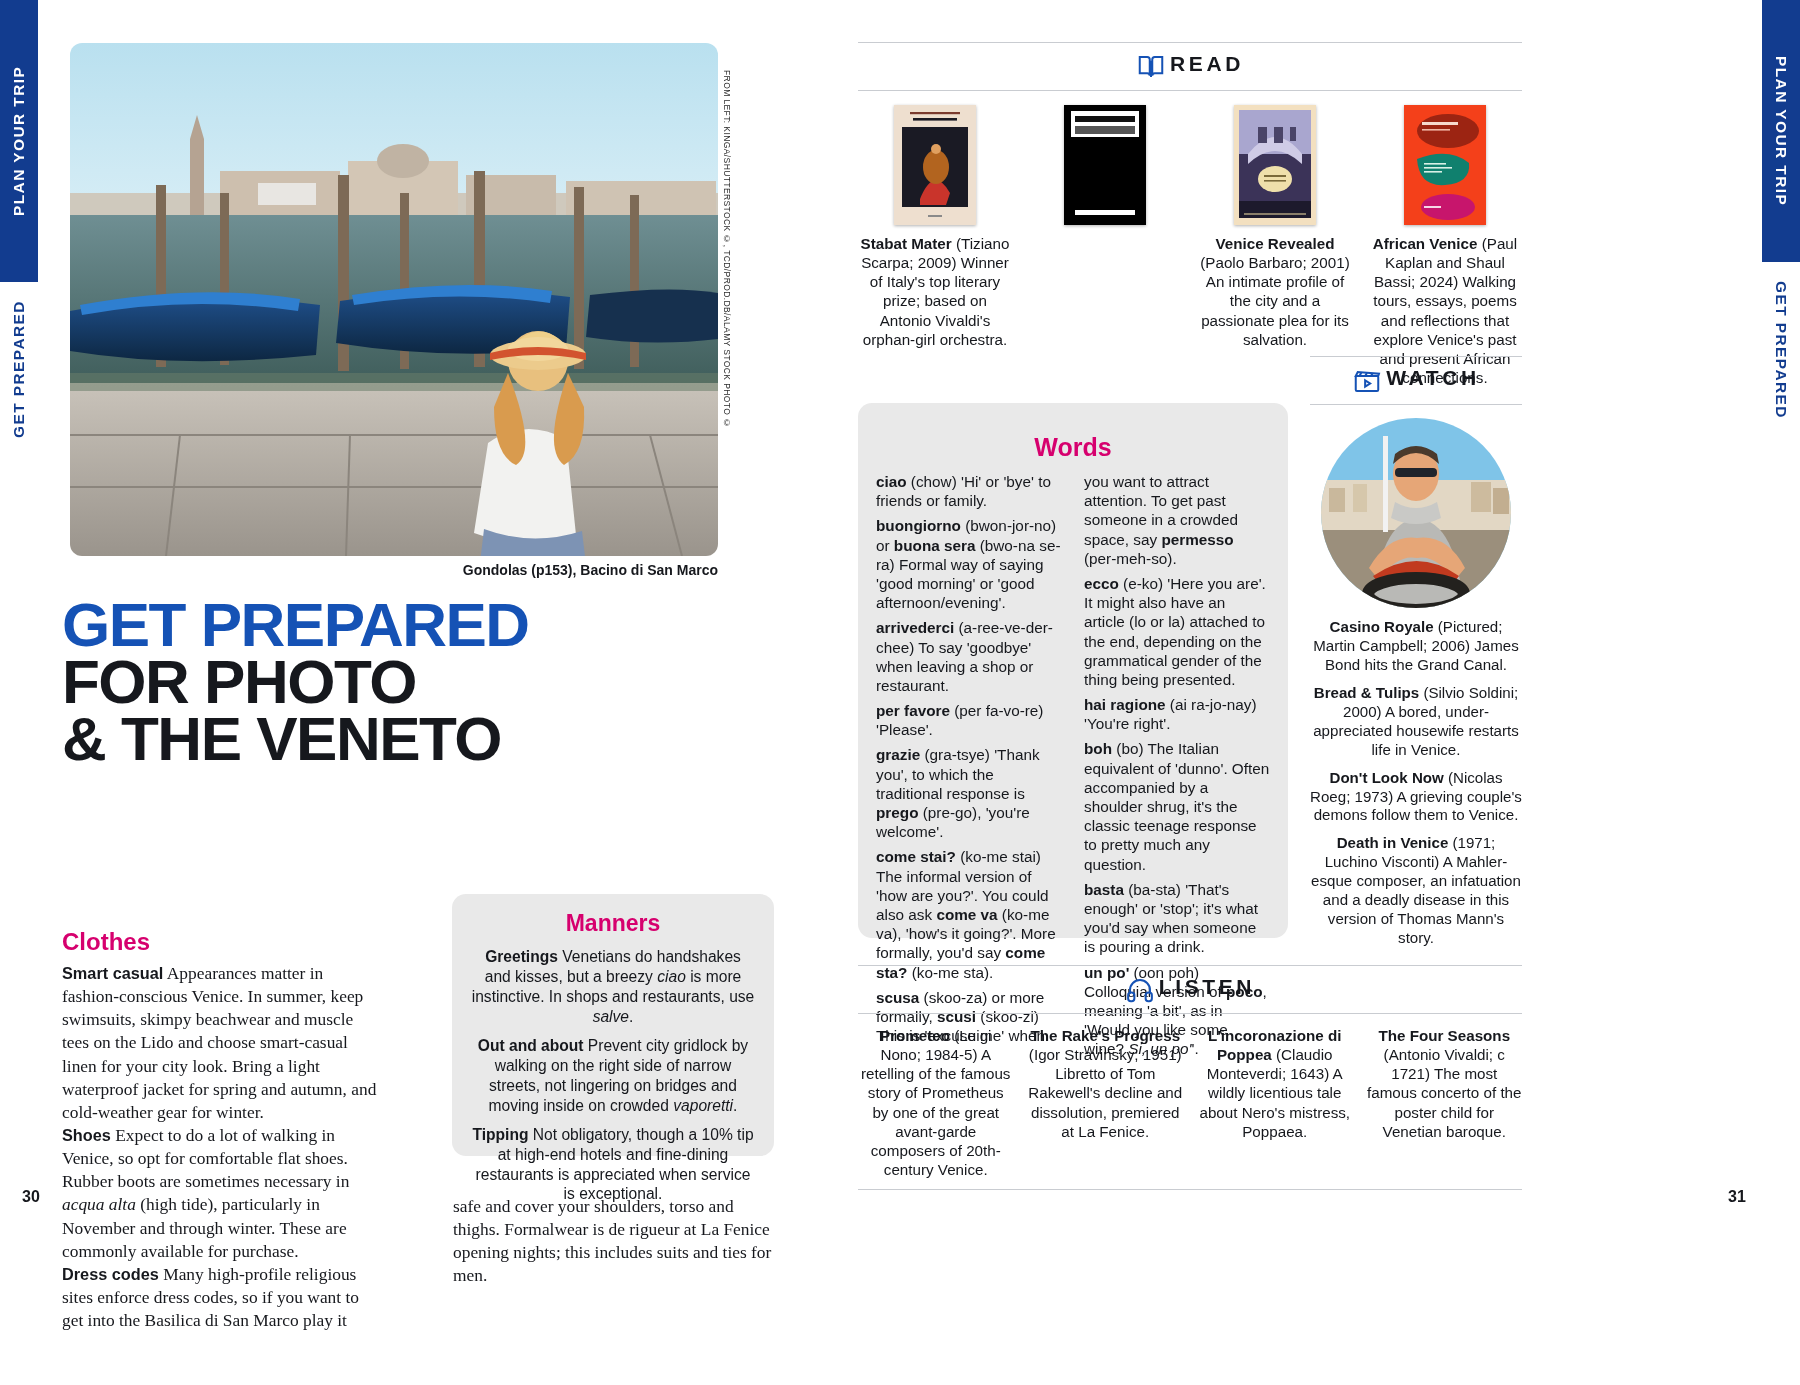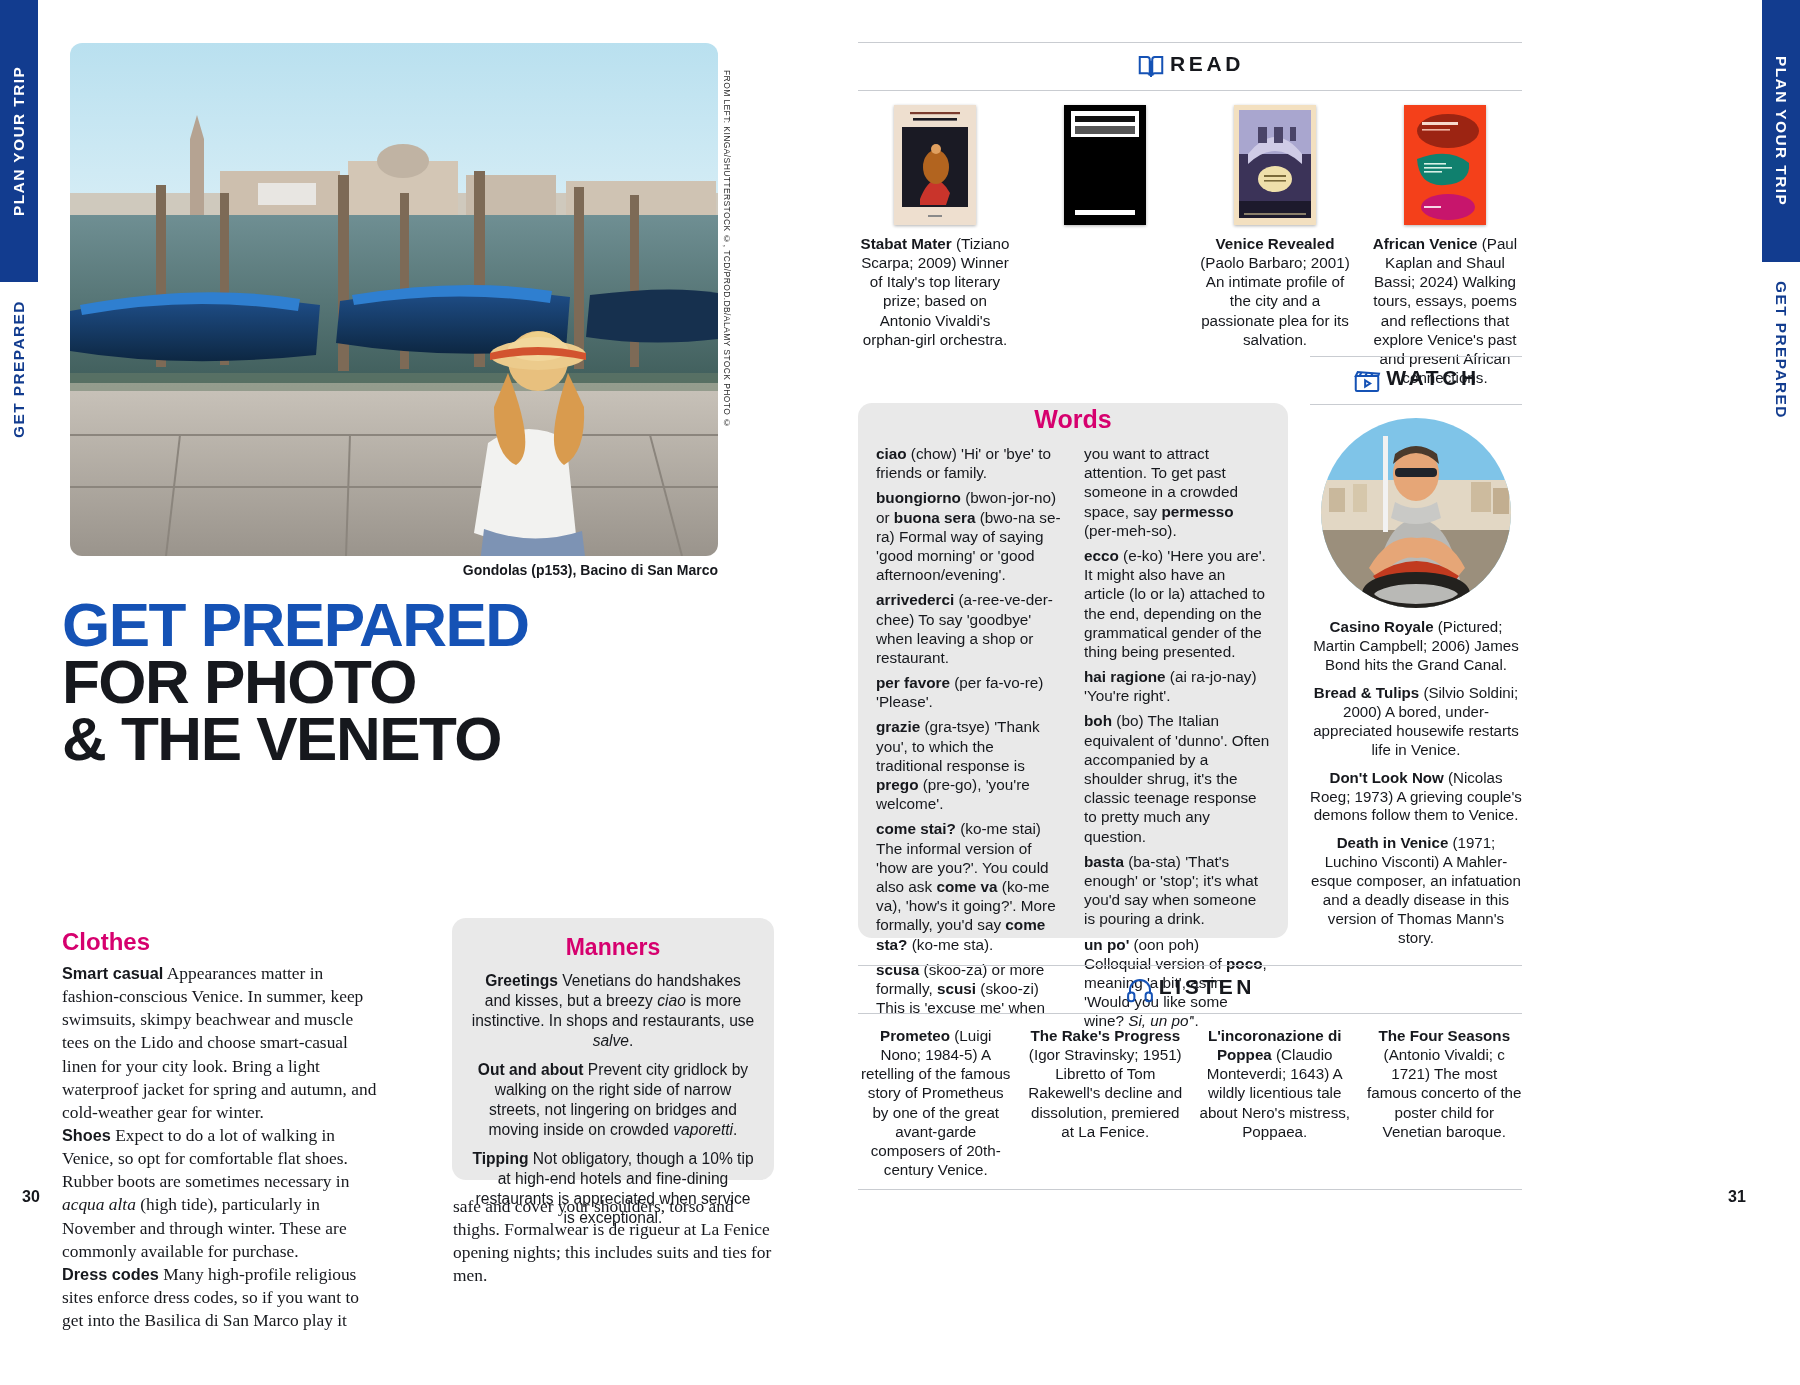--- a/index.html
+++ b/index.html
@@ -87,21 +87,21 @@
   .col-left p { margin-bottom: 0; }
 
   .col-right-body {
     position: absolute; left: 453px; top: 1195px; width: 320px;
     font-family: "Liberation Serif", serif;
     font-size: 17.4px; line-height: 1.33; color: #16181d;
   }
 
   
   .manners {
-    position: absolute; left: 452px; top: 918px; width: 322px; height: 262px;
+    position: absolute; left: 452px; top: 894px; width: 322px; height: 262px;
     background: #e9e9e9; border-radius: 14px; padding: 16px 18px 10px;
   }
   .manners h3 {
     text-align: center; color: #d6006e; font-size: 23px; font-weight: bold;
     margin-bottom: 10px;
   }
   .manners p {
     text-align: center; font-size: 15.6px; line-height: 1.28; color: #16181d;
     margin-bottom: 9px;
   }
@@ -134,21 +134,21 @@
   .book-cover {
     width: 82px; height: 120px; margin: 0 auto 9px;
     box-shadow: 0 1px 3px rgba(0,0,0,.3);
   }
   .read-cap { font-size: 15.2px; line-height: 1.26; color: #16181d; }
   .read-cap b { font-weight: bold; }
 
   
   .words-box {
     position: absolute; left: 858px; top: 403px; width: 430px; height: 535px;
-    background: #e9e9e9; border-radius: 14px; padding: 2px 18px;
+    background: #e9e9e9; border-radius: 14px; padding: 30px 18px;
   }
   .words-box h3 { text-align:center; color:#d6006e; font-size: 25px; font-weight:bold; margin-bottom: 10px; }
   .words-cols { column-count: 2; column-gap: 22px; }
   .words-cols p { font-size: 15.3px; line-height: 1.255; color:#16181d; margin-bottom: 6px; }
   .words-cols b { font-weight: bold; }
   .words-cols i { font-style: italic; }
 
   
   .watch-block { position: absolute; left: 1310px; top: 356px; width: 212px; }
   .watch-photo {

